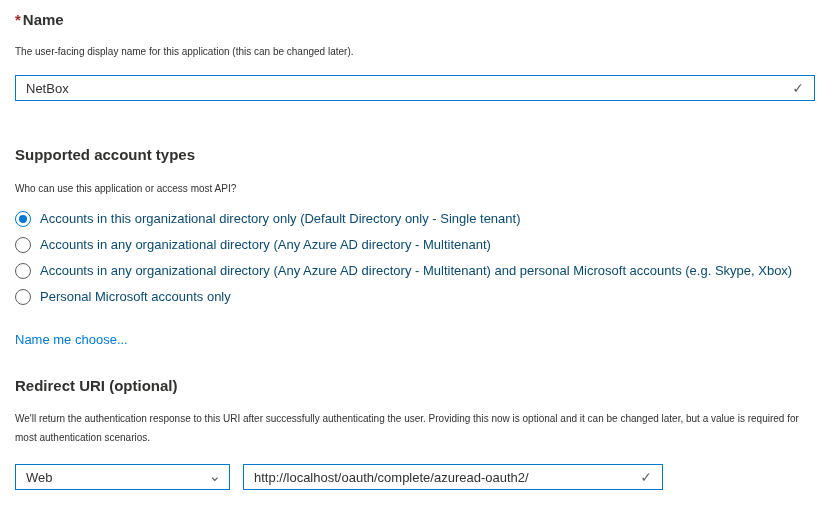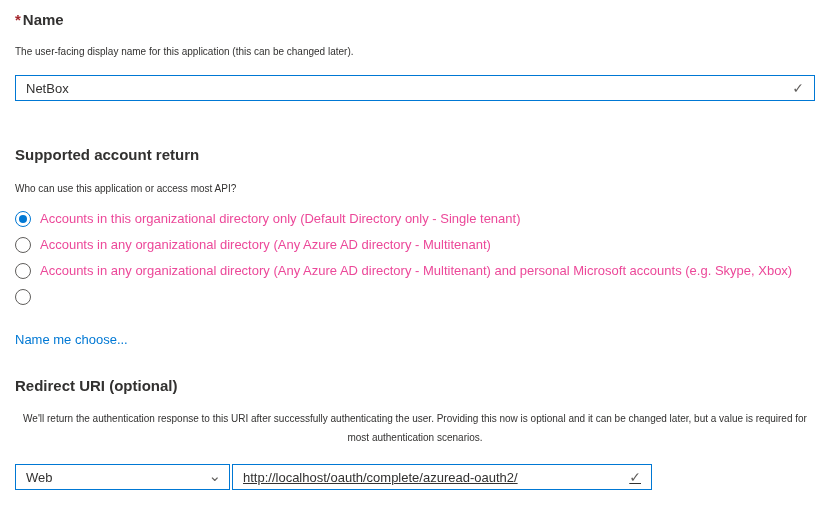--- a/index.html
+++ b/index.html
@@ -79,100 +79,101 @@
   .radio-circle[data-selected="true"] { border-color: #0078d4; }
   .radio-circle[data-selected="true"]::after {
     content: "";
     position: absolute;
     inset: 3px;
     border-radius: 50%;
     background: #0078d4;
   }
   .radio-label {
     font-size: 13px;
-    color: #ec4899;
+    color: #0c4a6e;
     margin-left: 9px;
     line-height: 16px;
   }
 
   .help-link {
     display: inline-block;
     margin-top: 17px;
     font-size: 13px;
     color: #0078d4;
     text-decoration: none;
     cursor: pointer;
   }
 
   .redirect-heading { margin-top: 28px; }
-  .redirect-desc { margin-top: 13px; text-align: center; }
+  .redirect-desc { margin-top: 13px; }
 
   .redirect-controls {
     margin-top: 17px;
     display: flex;
-    gap: 2px;
+    gap: 13px;
     align-items: center;
   }
   .platform-select {
     width: 215px;
     height: 26px;
     border: 1px solid #0078d4;
     display: flex;
     align-items: center;
     justify-content: space-between;
     padding: 0 8px 0 10px;
     font-size: 13px;
     cursor: pointer;
     background: #fff;
   }
   .chevron-icon {
     font-size: 15px;
     color: #605e5c;
     line-height: 0.6;
     transform: translateY(-2px);
   }
-  .uri-field { width: 420px; text-decoration: underline; }
+  .uri-field { width: 420px; }
 </style>
 </head>
 <body>
 
 <div class="container">
 
   
   <div class="section-heading">
     <span class="required-mark">*</span><span>Name</span>
   </div>
 
   <div class="desc-text">The user-facing display name for this application (this can be changed later).</div>
 
   <div class="textfield name-field">
     <input type="text" value="NetBox" style="">
     <span class="check-icon">✓</span>
   </div>
 
   
-  <div class="section-heading account-types-heading">Supported account return</div>
+  <div class="section-heading account-types-heading">Supported account types</div>
 
   <div class="desc-text question-text">Who can use this application or access most API?</div>
 
   <div class="radio-list">
     <div class="radio-row">
       <span class="radio-circle" data-selected="true"></span>
       <span class="radio-label">Accounts in this organizational directory only (Default Directory only - Single tenant)</span>
     </div>
     <div class="radio-row">
       <span class="radio-circle" data-selected="false"></span>
       <span class="radio-label">Accounts in any organizational directory (Any Azure AD directory - Multitenant)</span>
     </div>
     <div class="radio-row">
       <span class="radio-circle" data-selected="false"></span>
       <span class="radio-label">Accounts in any organizational directory (Any Azure AD directory - Multitenant) and personal Microsoft accounts (e.g. Skype, Xbox)</span>
     </div>
     <div class="radio-row">
       <span class="radio-circle" data-selected="false"></span>
+      <span class="radio-label">Personal Microsoft accounts only</span>
     </div>
   </div>
 
   <a class="help-link">Name me choose...</a>
 
   
   <div class="section-heading redirect-heading">Redirect URI (optional)</div>
 
   <div class="desc-text redirect-desc">We'll return the authentication response to this URI after successfully authenticating the user. Providing this now is optional and it can be changed later, but a value is required for most authentication scenarios.</div>
 

